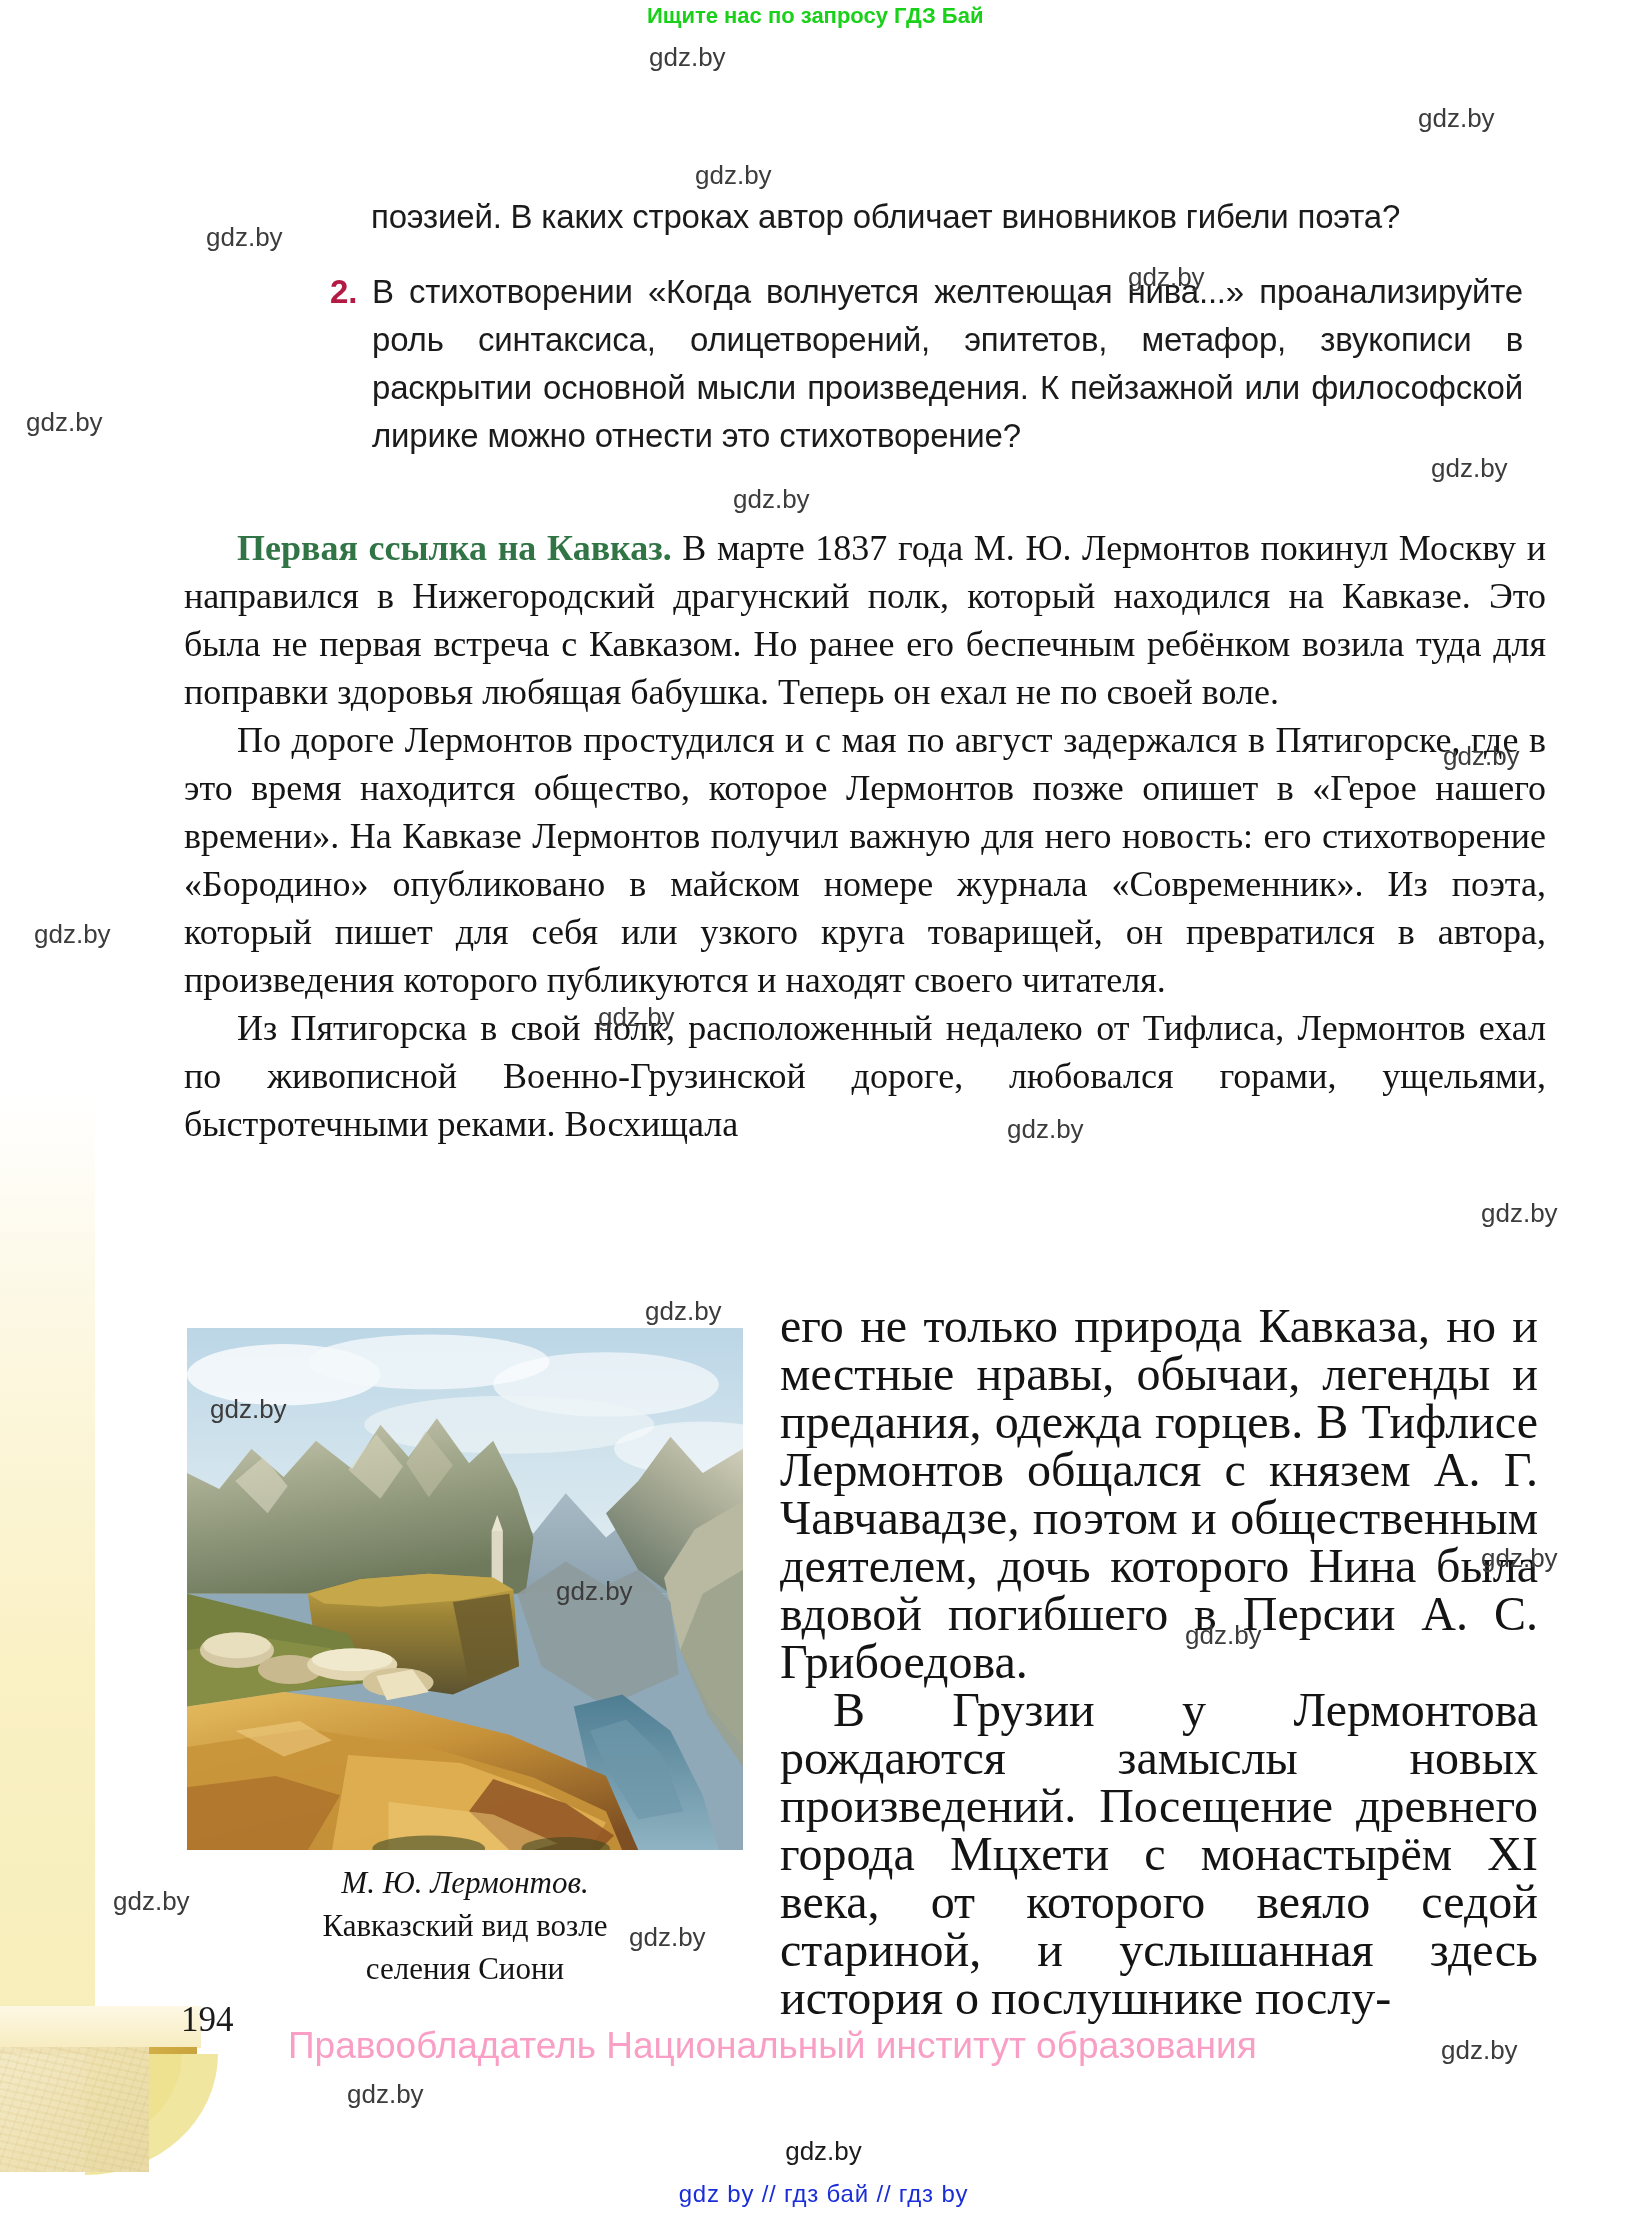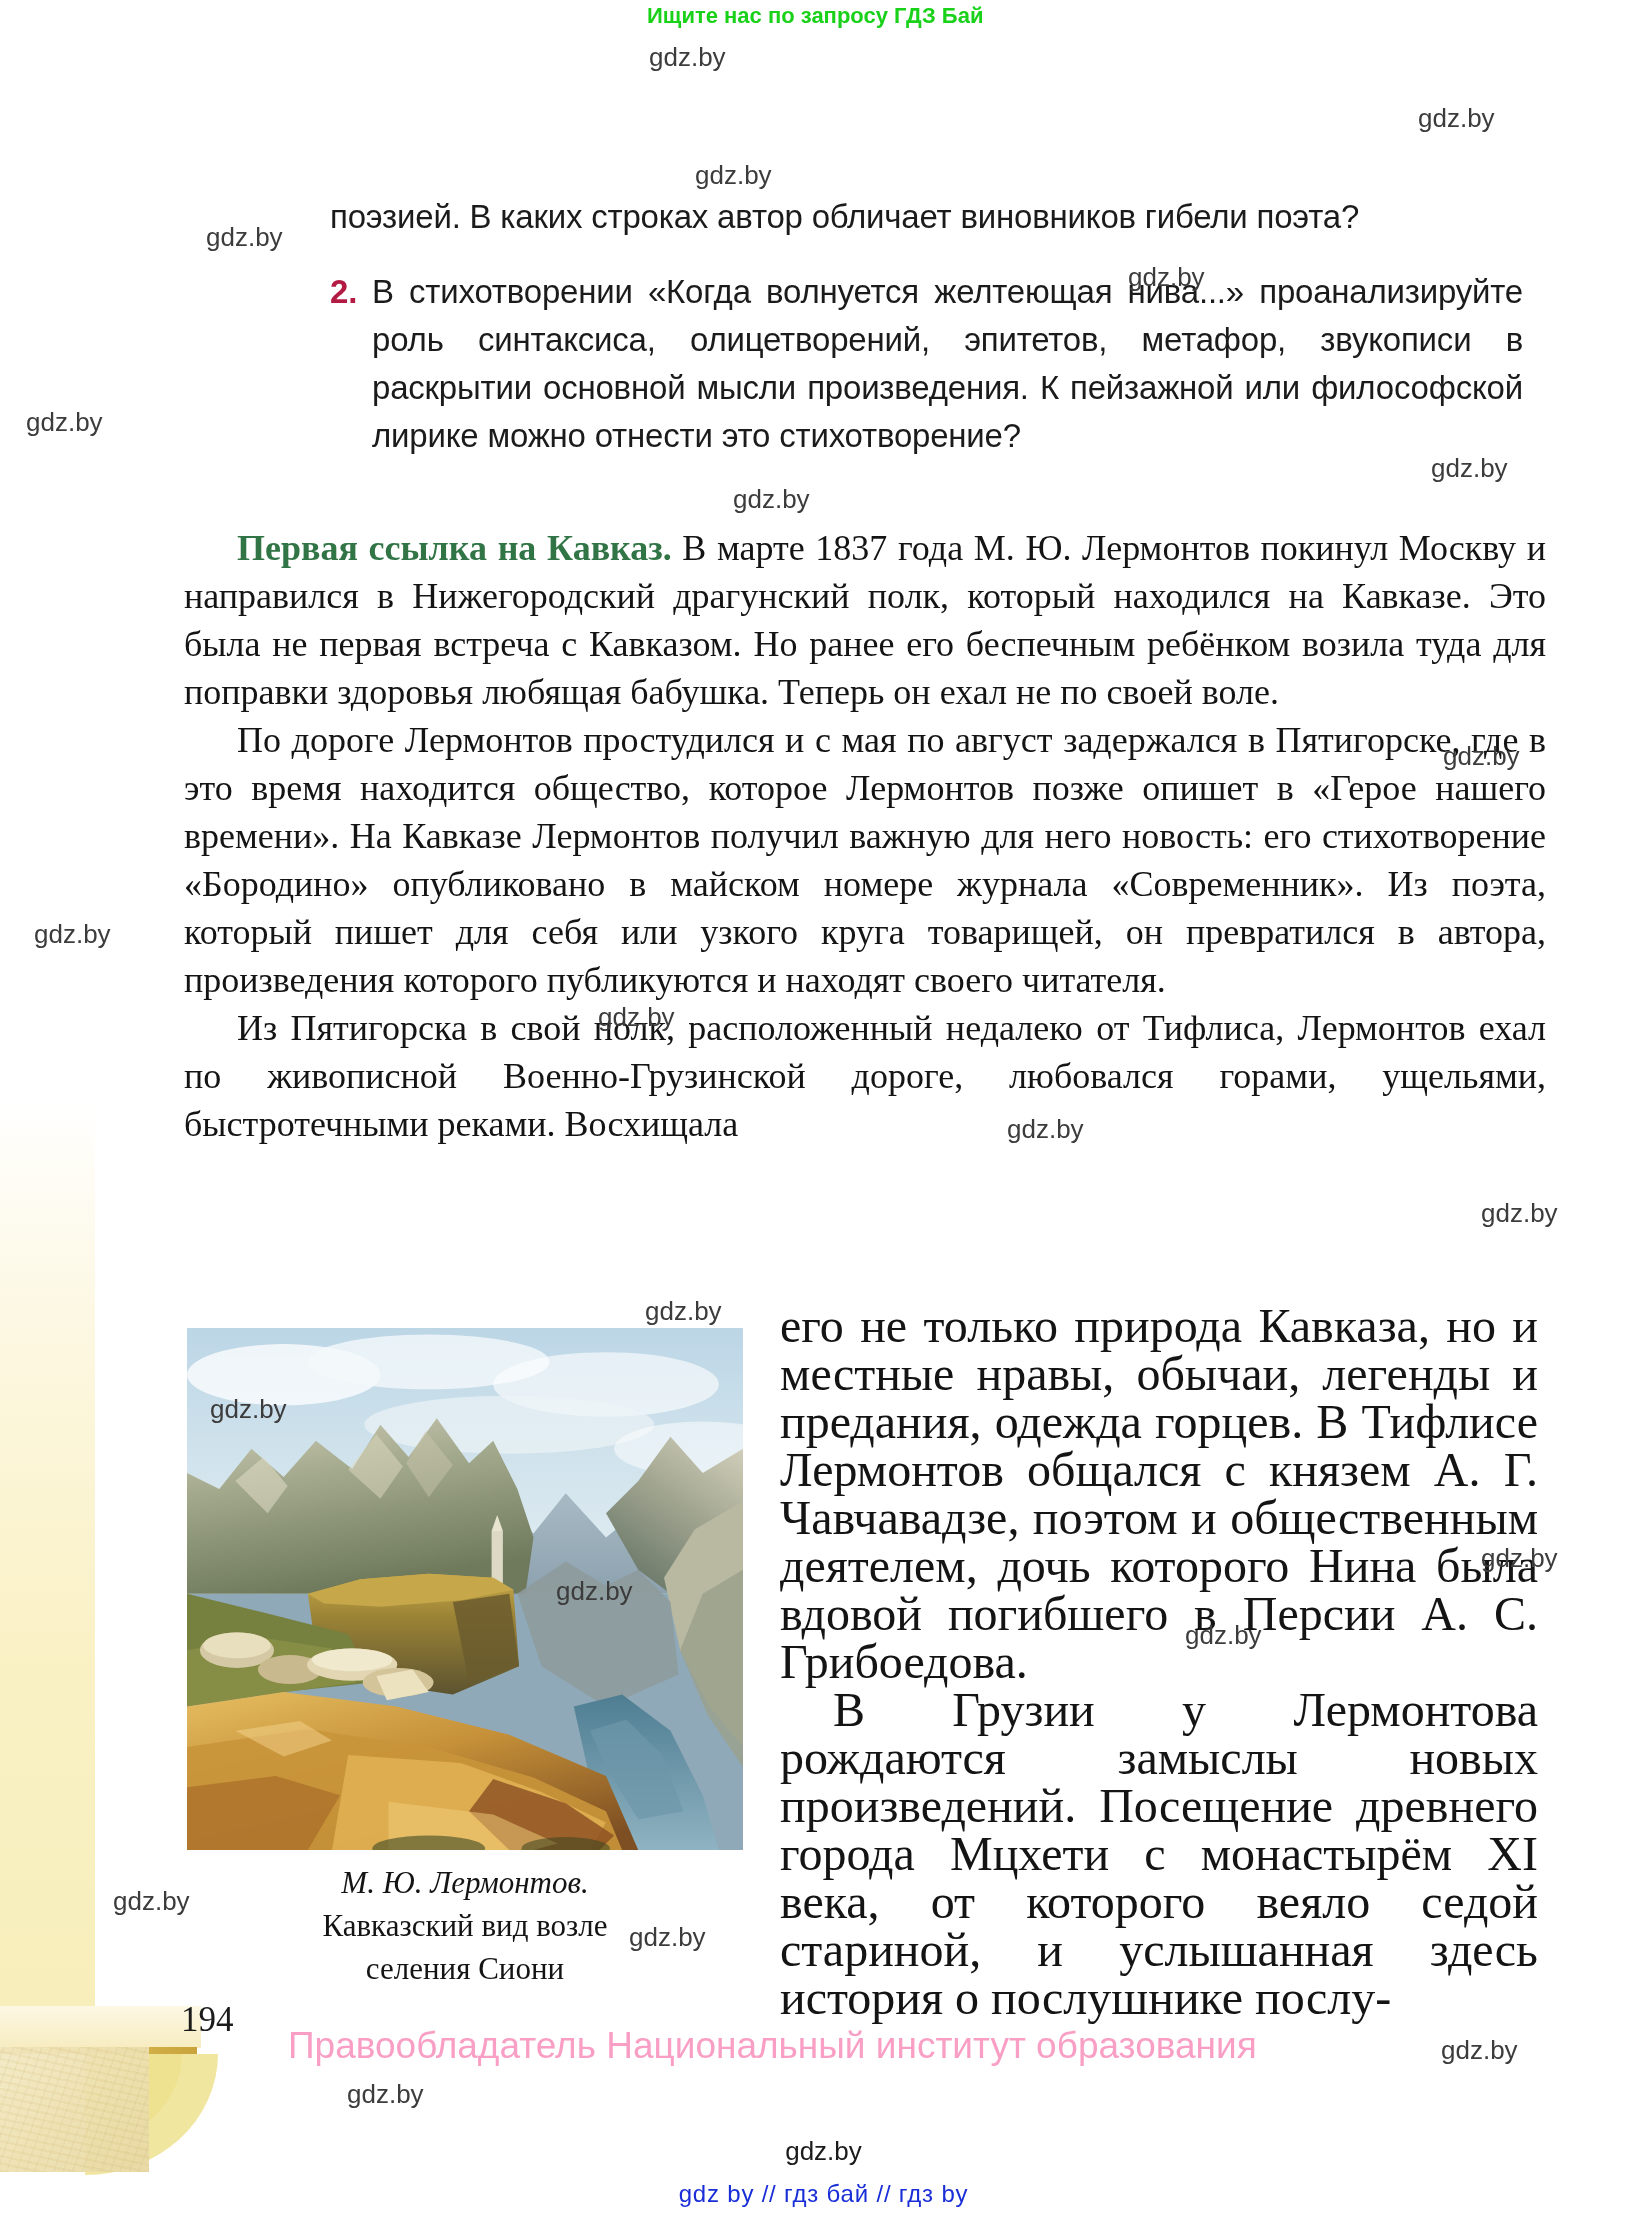--- a/index.html
+++ b/index.html
@@ -90,21 +90,21 @@
     position: absolute;
     left: 330px;
     top: 193px;
     width: 1193px;
     font-family: "Liberation Sans", sans-serif;
     font-size: 33px;
     line-height: 48px;
     color: #1b1b1b;
     letter-spacing: -0.2px;
   }
-  .ex-lead { text-indent: 0; }
+  .ex-lead { text-indent: 0; margin-left: 41px; }
   .ex-item {
     position: relative;
     margin-top: 2.4px;
     padding-left: 42px;
   }
   .ex-num {
     position: absolute;
     left: 0; top: 0;
     color: #b31b44;
     font-weight: bold;

